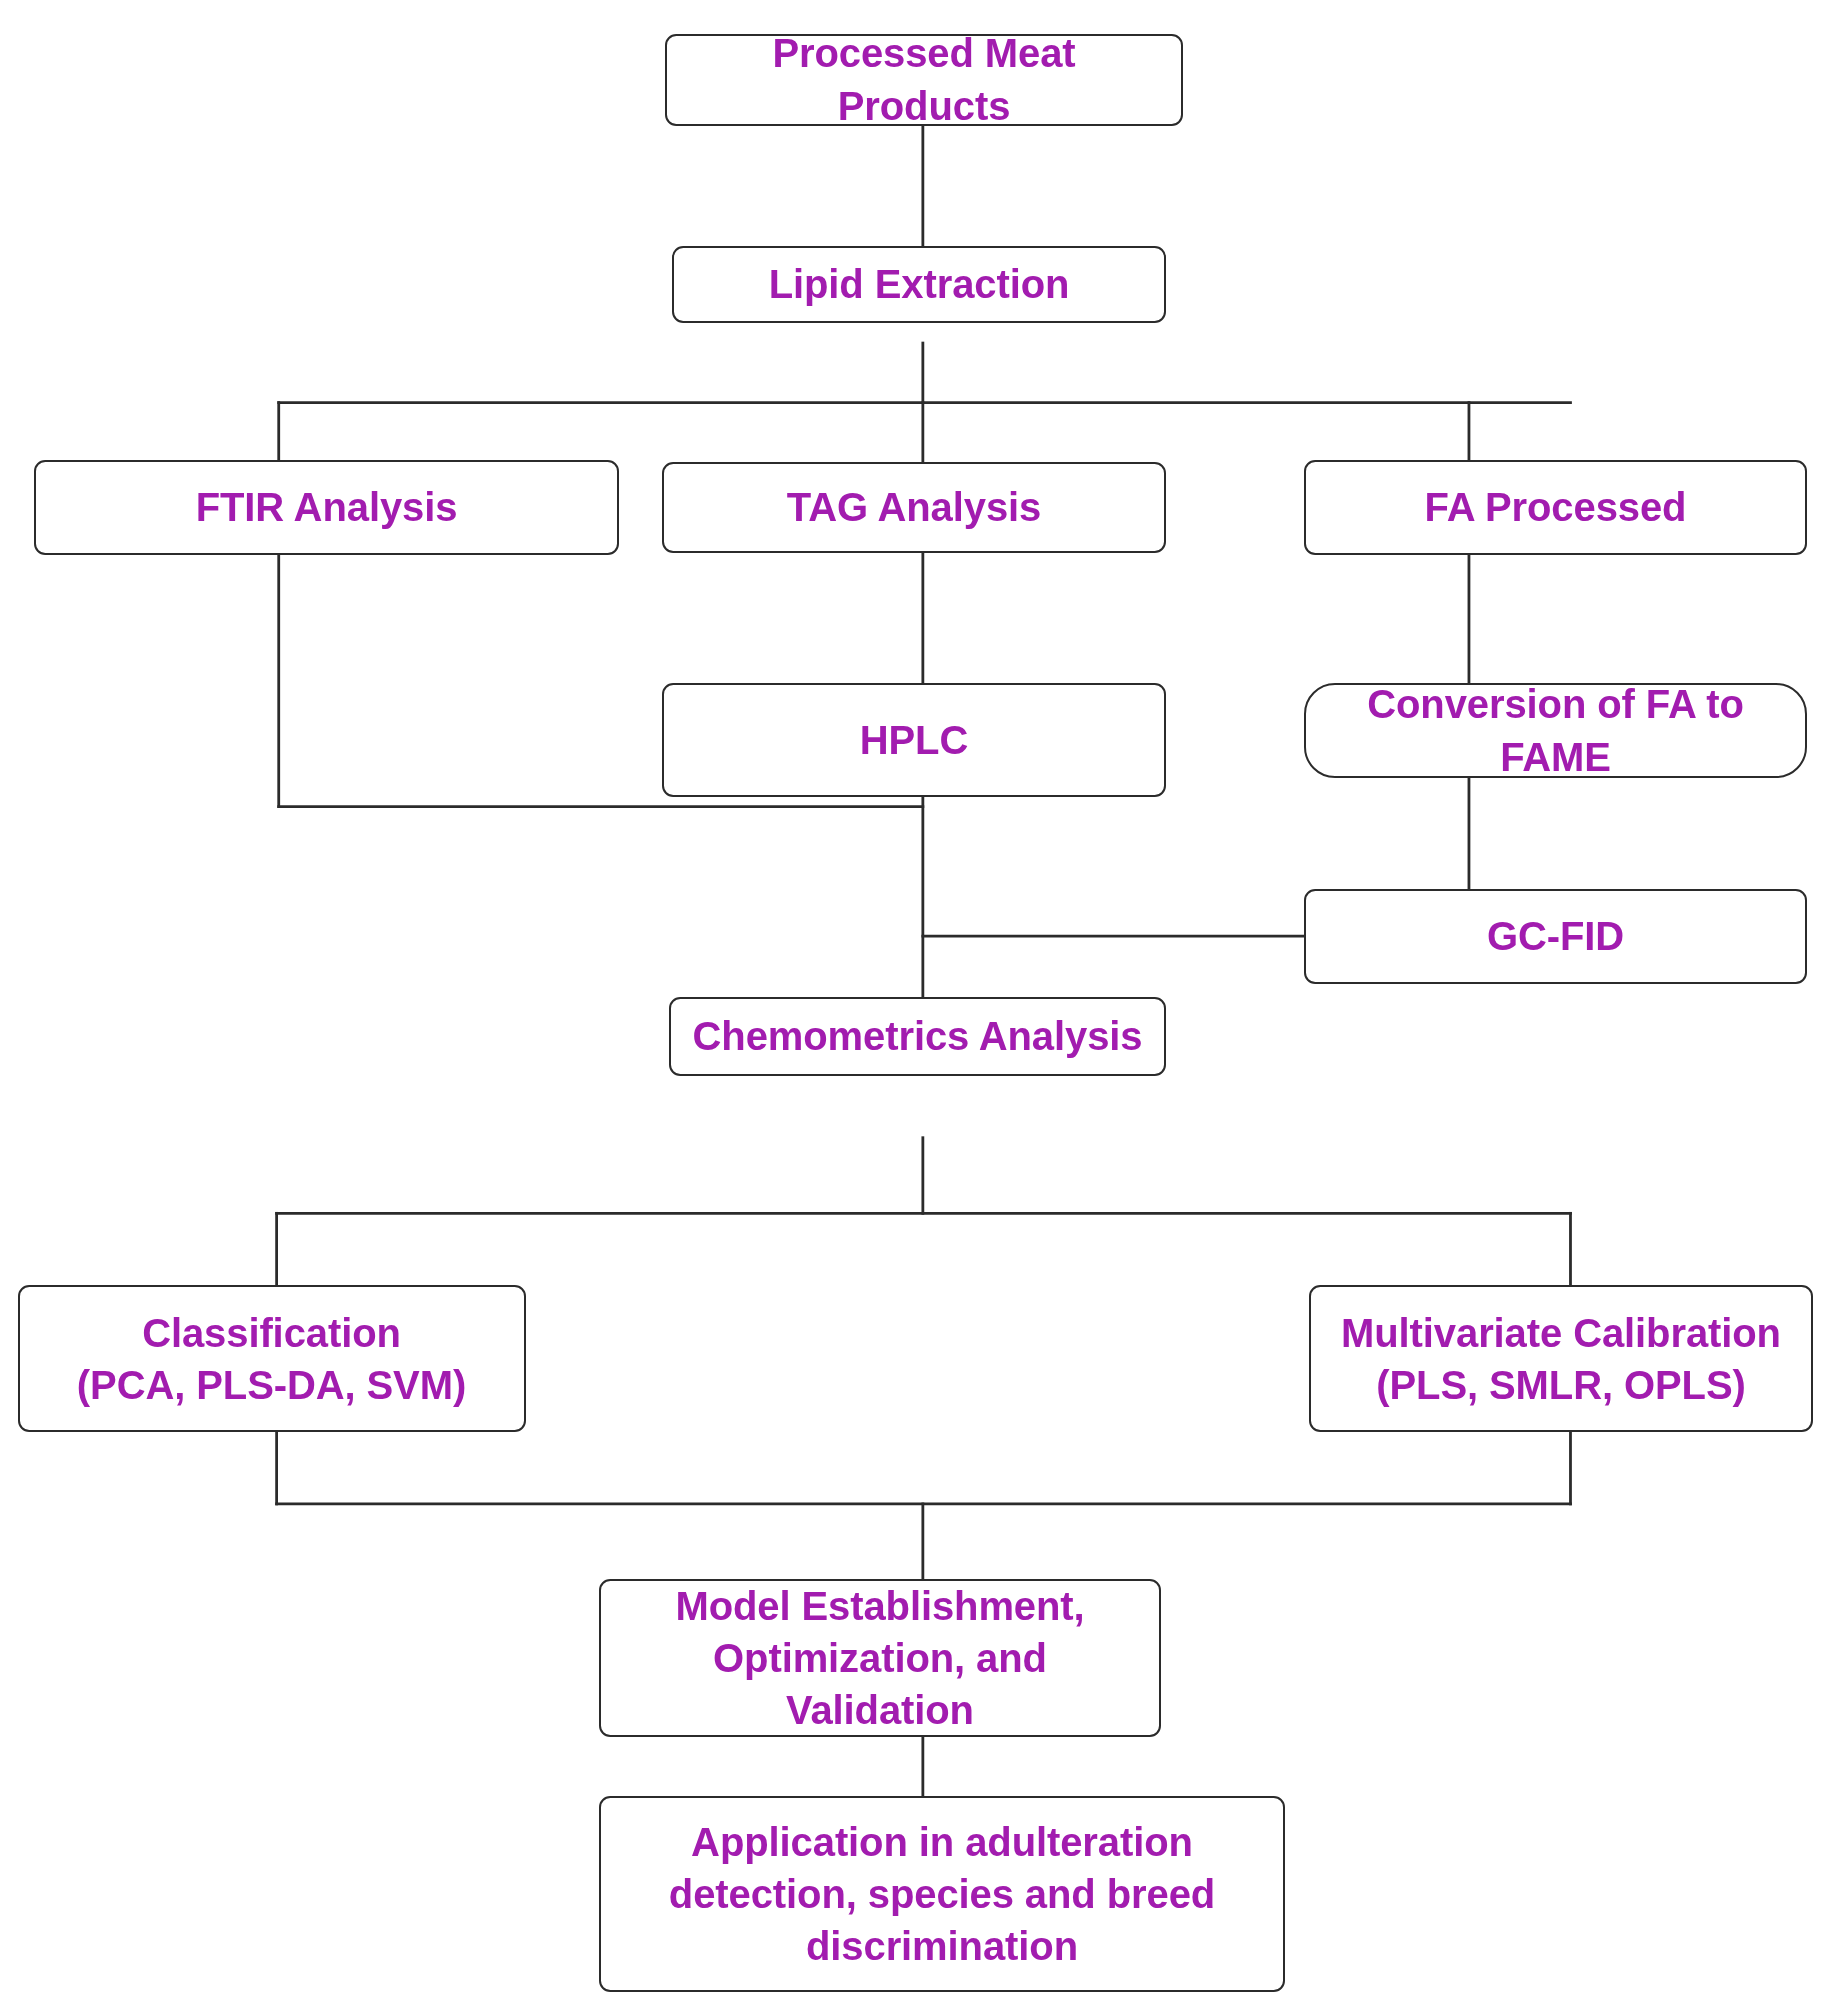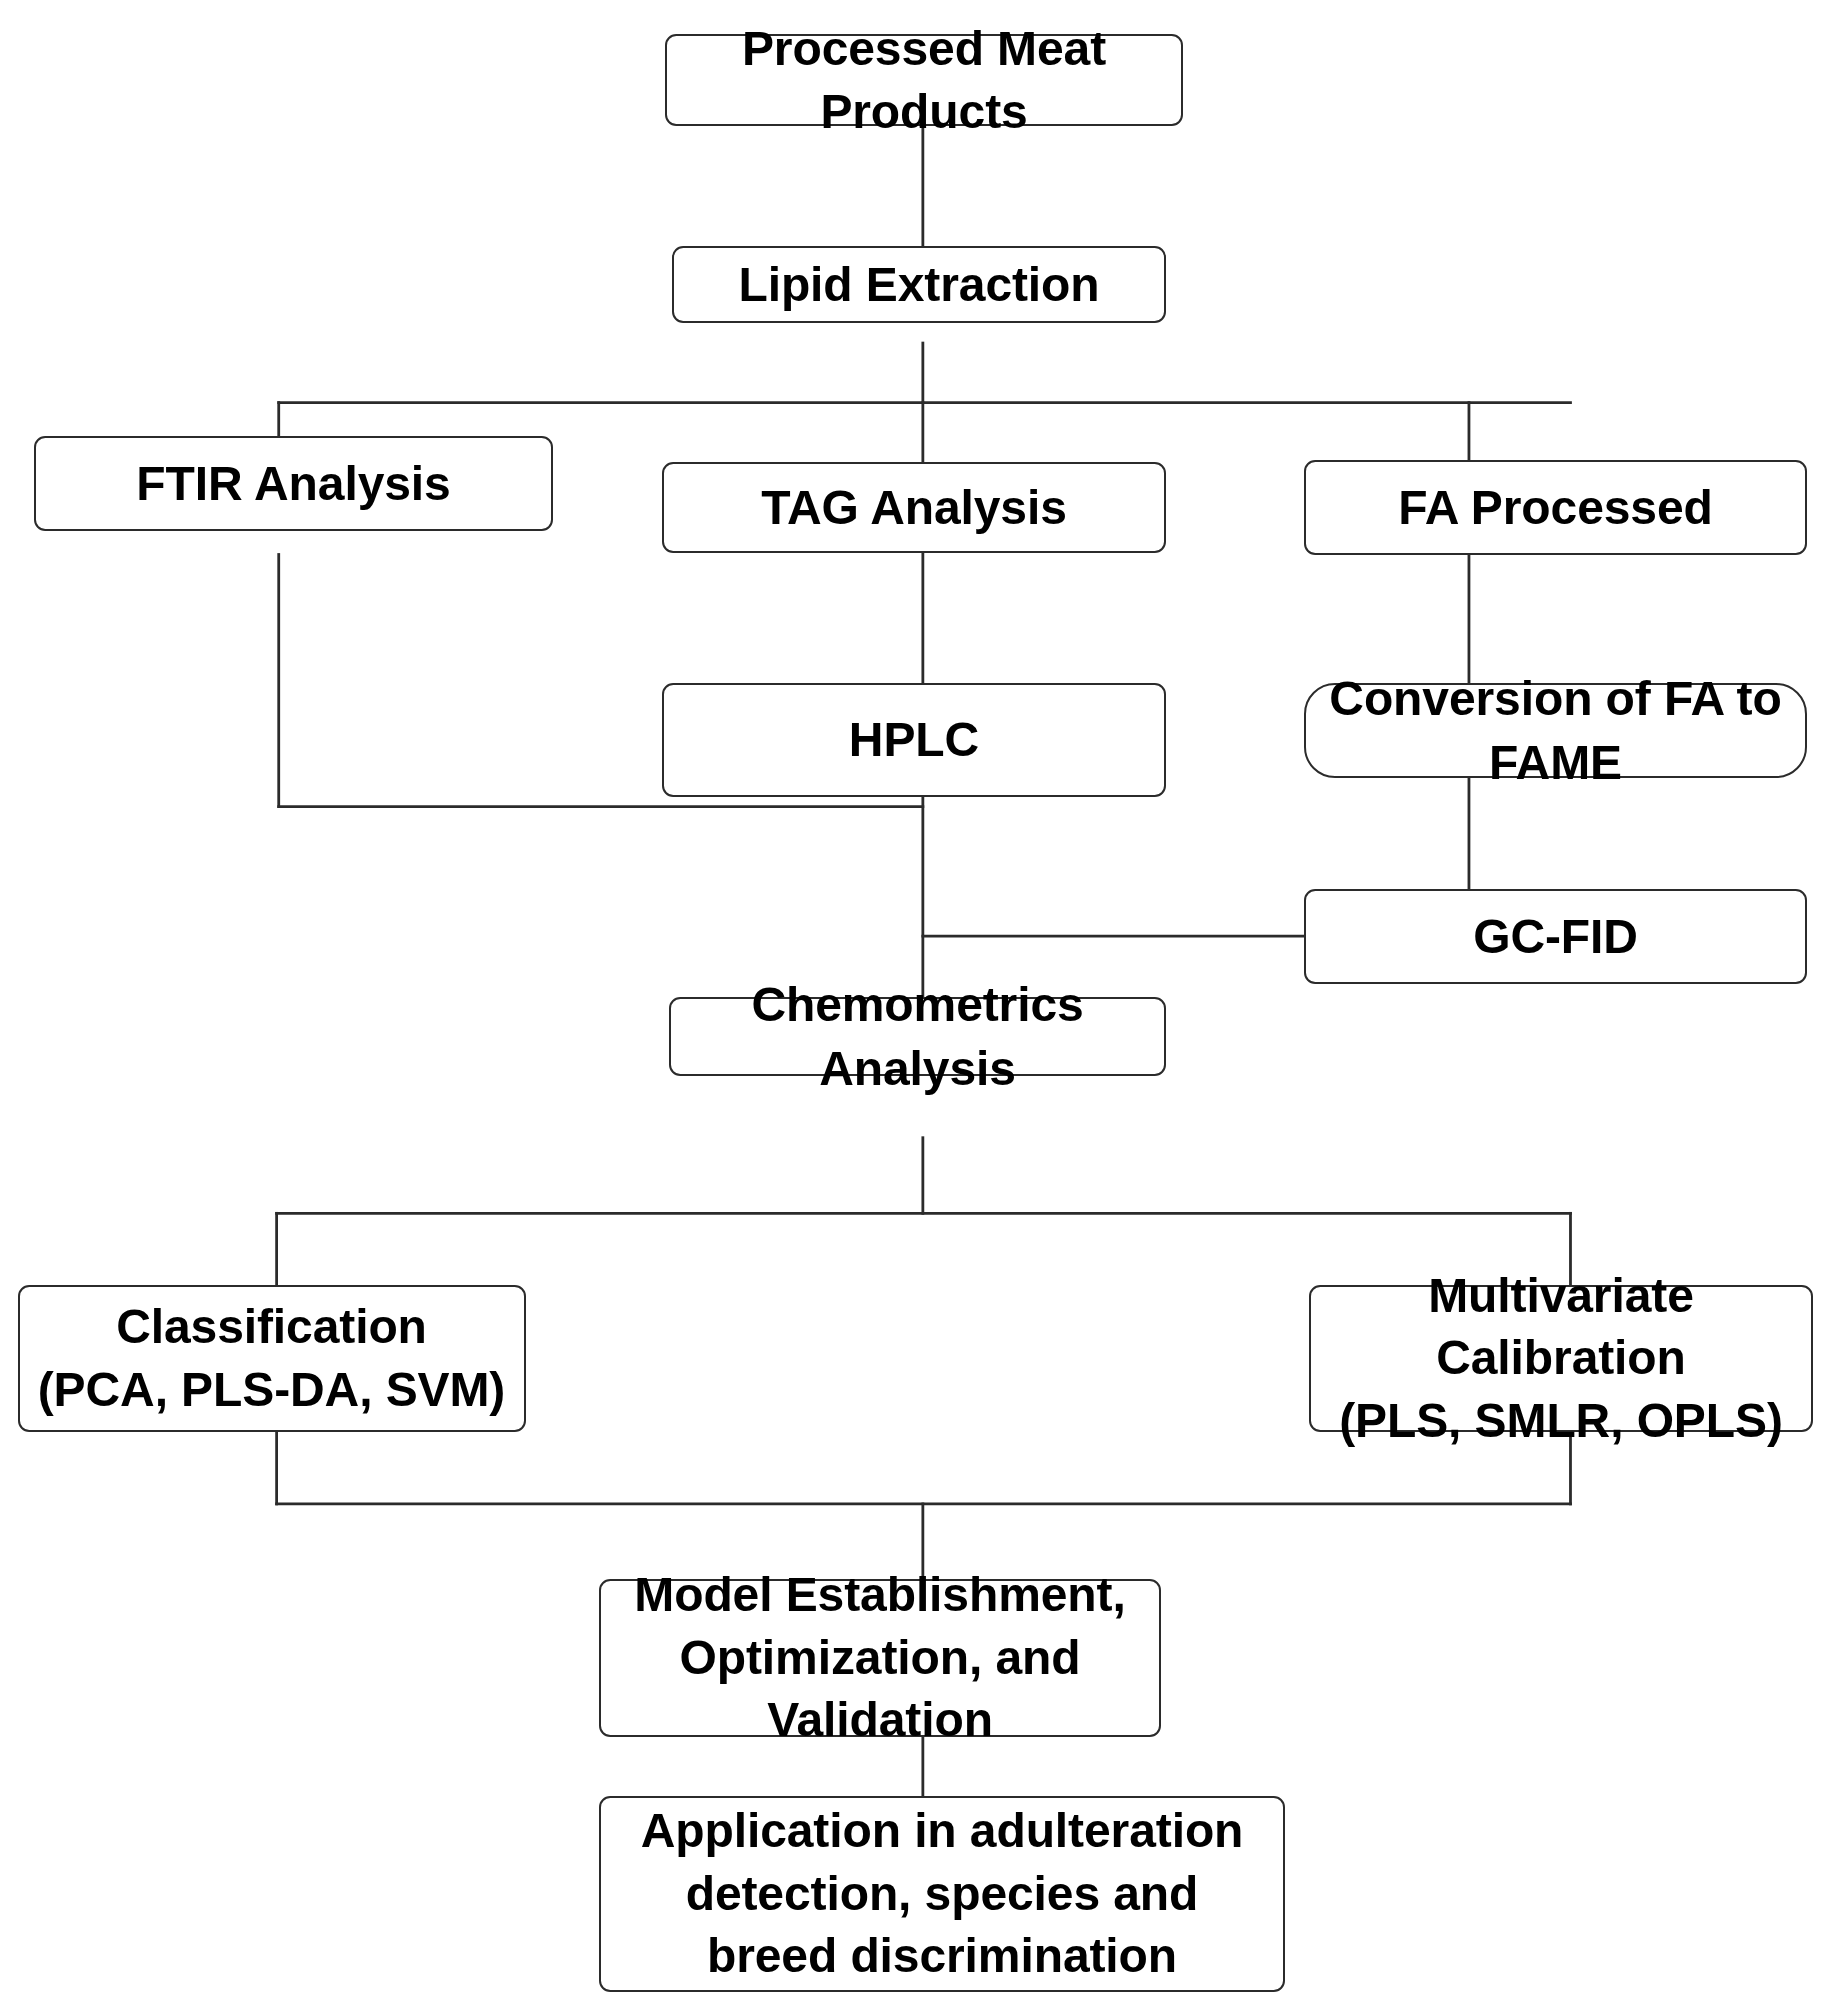--- a/index.html
+++ b/index.html
@@ -30,23 +30,23 @@
     border: 2.1px solid #2b2b2b;
     border-radius: 11.2px;
     display: flex;
     align-items: center;
     justify-content: center;
     text-align: center;
     z-index: 2;
   }
   .node .label {
     font-weight: bold;
-    font-size: 48px;
+    font-size: 40px;
     line-height: 1.32;
-    color: #000000;
+    color: #a21caf;
     padding: 0 18px;
     letter-spacing: -0.1px;
     white-space: pre-line;
   }
   .node.tall .label {
     line-height: 1.30;
   }
 </style>
 </head>
 <body>
@@ -92,21 +92,21 @@
   </svg>
 
   <div class="node" style="left:665px; top:34px; width:518px; height:92px;">
     <span class="label">Processed Meat Products</span>
   </div>
 
   <div class="node" style="left:672px; top:246px; width:494px; height:77px;justify-content:center;">
     <span class="label">Lipid Extraction</span>
   </div>
 
-  <div class="node" style="left:34px; top:436px; width:519px; height:95px;text-align:right;">
+  <div class="node" style="left:34px; top:460px; width:585px; height:95px;text-align:right;">
     <span class="label">FTIR Analysis</span>
   </div>
 
   <div class="node" style="left:662px; top:462px; width:504px; height:91px;">
     <span class="label">TAG Analysis</span>
   </div>
 
   <div class="node" style="left:1304px; top:460px; width:503px; height:95px;">
     <span class="label">FA Processed</span>
   </div>

